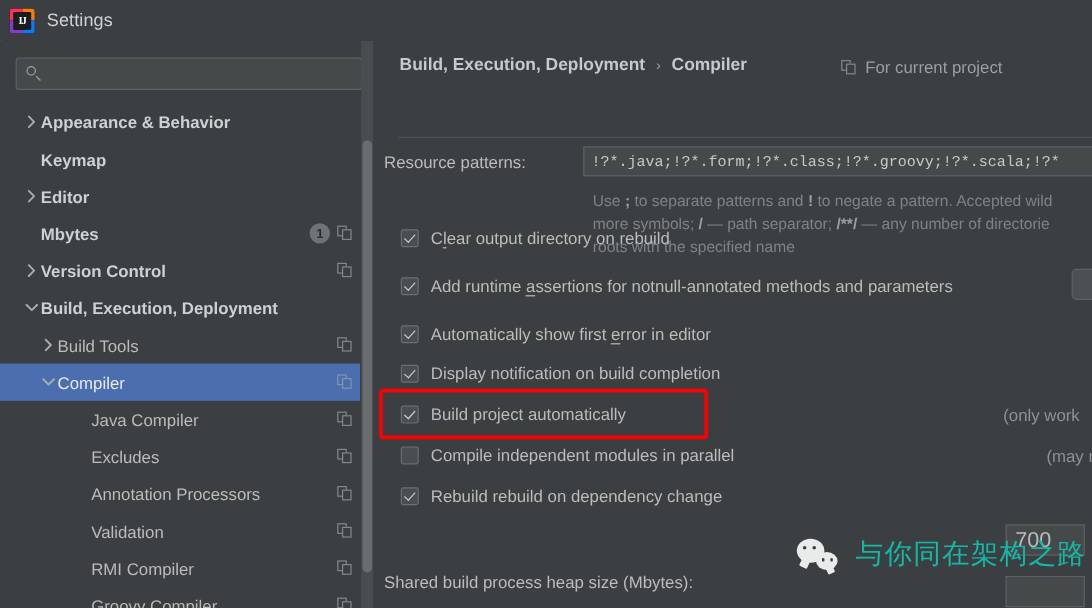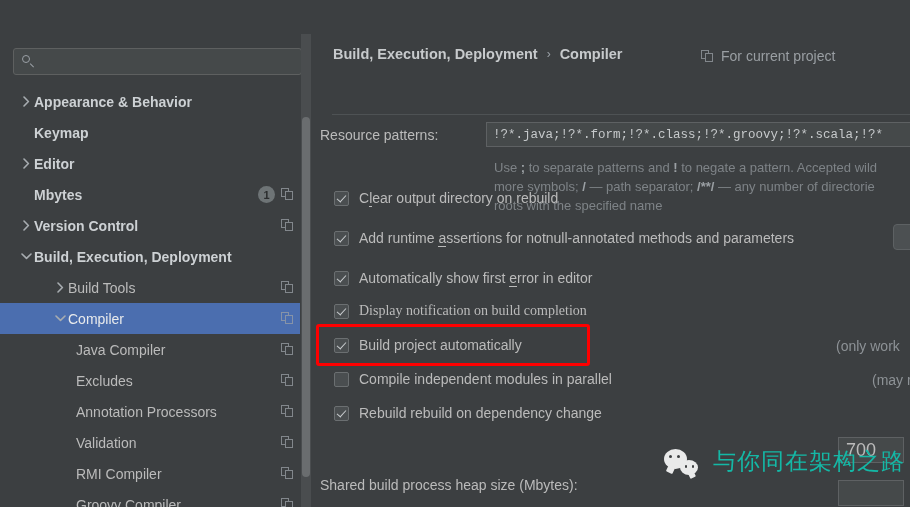--- a/index.html
+++ b/index.html
@@ -160,21 +160,21 @@
     flex: 1 1 auto;
     overflow: hidden;
     text-overflow: clip;
   }
   .tree-row.bold .tlabel {
     font-weight: bold;
     color: #cdd1d4;
   }
   .tree-row.selected .tlabel { color: #e8eaec; }
   .tree-row.depth0 { padding-left: 18px; }
-  .tree-row.depth1 { padding-left: 52px; justify-content: flex-end; }
+  .tree-row.depth1 { padding-left: 32px; justify-content: flex-end; }
   .tree-row.depth2 { padding-left: 60px; }
   .tree-row.depth0.noarrow { padding-left: 34px; }
   .tree-row.depth2.noarrow { padding-left: 76px; }
 
   .copy-ic {
     width: 13px; height: 13px;
     position: relative;
     flex: 0 0 auto;
     margin-left: 6px;
     opacity: .75;
@@ -435,20 +435,30 @@
     letter-spacing: 1px;
     font-family: "DejaVu Sans", sans-serif;
     white-space: nowrap;
   }
 </style>
 </head>
 <body>
 
 <div id="app">
 
+  <div id="titlebar">
+    <div class="ij-logo">
+      <div class="q q1"></div>
+        <div class="q q2"></div>
+      <div class="q q3"></div>
+        <div class="q q4"></div>
+      <div class="inner">IJ</div>
+    </div>
+    <div id="window-title">Settings</div>
+  </div>
 
   <div id="sidebar-accent"></div>
   <div id="sidebar">
 
     <div id="search-wrap">
       <div id="search-box">
         <span class="magnifier"></span>
         <input id="search-input" type="text" placeholder="" style="">
       </div>
     </div>
@@ -579,21 +589,21 @@
         <span class="clabel"><span>C</span><span class="mn">l</span><span>ear output directory on rebuild</span></span>
       </div>
       <div class="cbrow" style="left: 334px; top: 230px;">
         <span class="cbox checked"></span>
         <span class="clabel"><span>Add runtime </span><span class="mn">a</span><span>ssertions for notnull-annotated methods and parameters</span></span>
       </div>
       <div class="cbrow" style="left: 334px; top: 270px;">
         <span class="cbox checked"></span>
         <span class="clabel"><span>Automatically show first </span><span class="mn">e</span><span>rror in editor</span></span>
       </div>
-      <div class="cbrow" style="left: 334px; top: 303px; font-family: Liberation Serif, serif;">
+      <div class="cbrow" style="left: 334px; top: 303px;">
         <span class="cbox checked"></span>
         <span class="clabel"><span>Display notification on build completion</span><span></span></span>
       </div>
       <div class="cbrow" style="left: 334px; top: 337px;">
         <span class="cbox checked"></span>
         <span class="clabel"><span>Build project automatically</span><span></span></span>
       </div>
       <div class="side-note" style="left: 836px; top: 338px;">(only work</div>
       <div class="cbrow" style="left: 334px; top: 371px;">
         <span class="cbox"></span>

